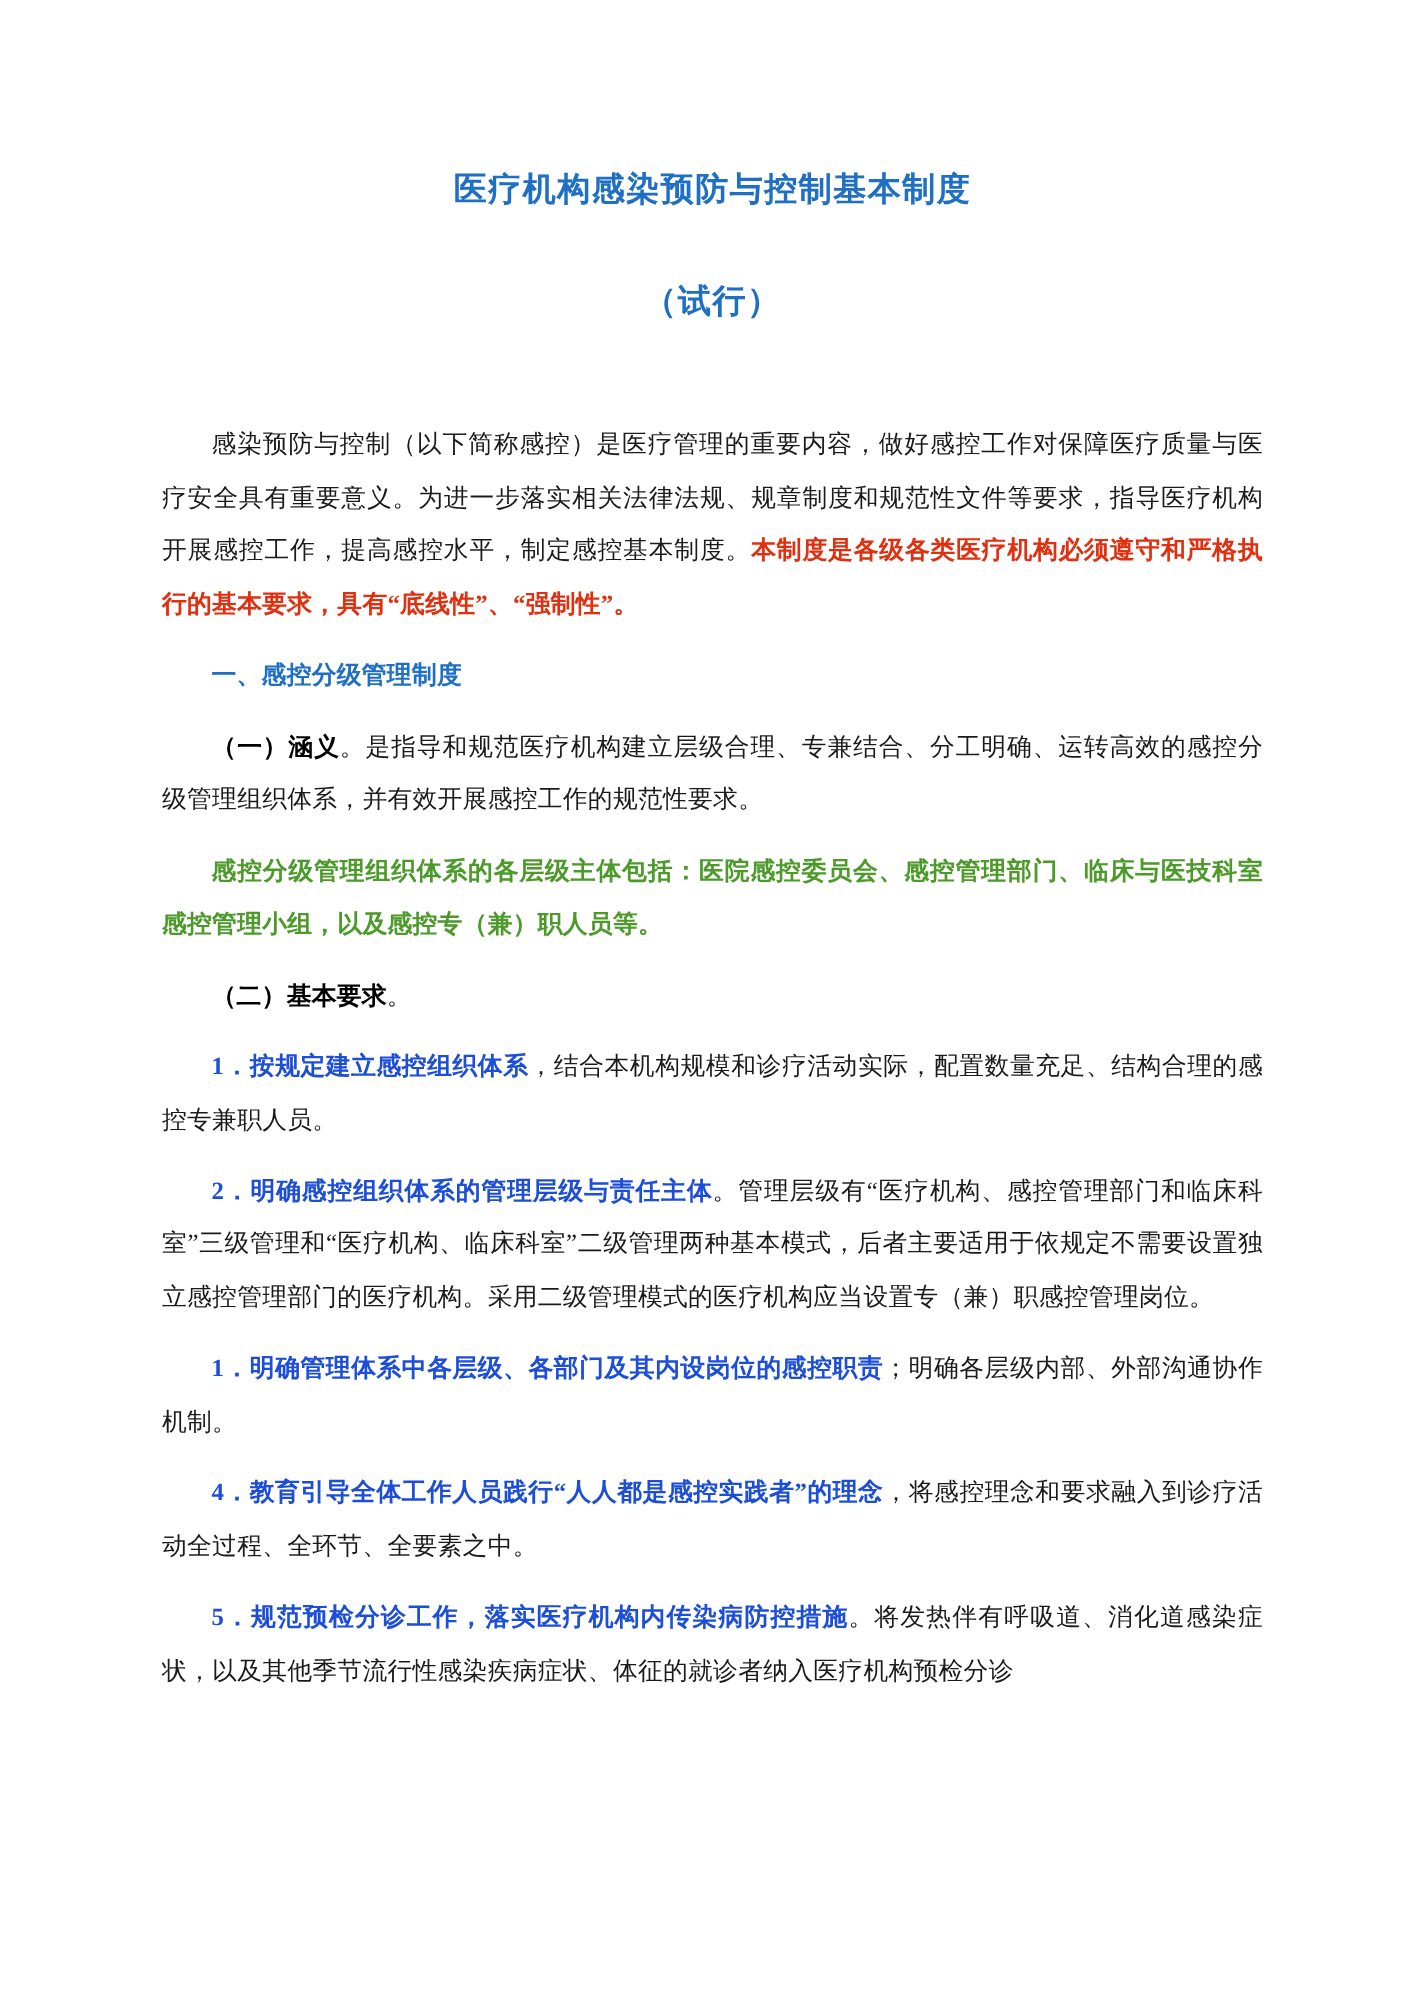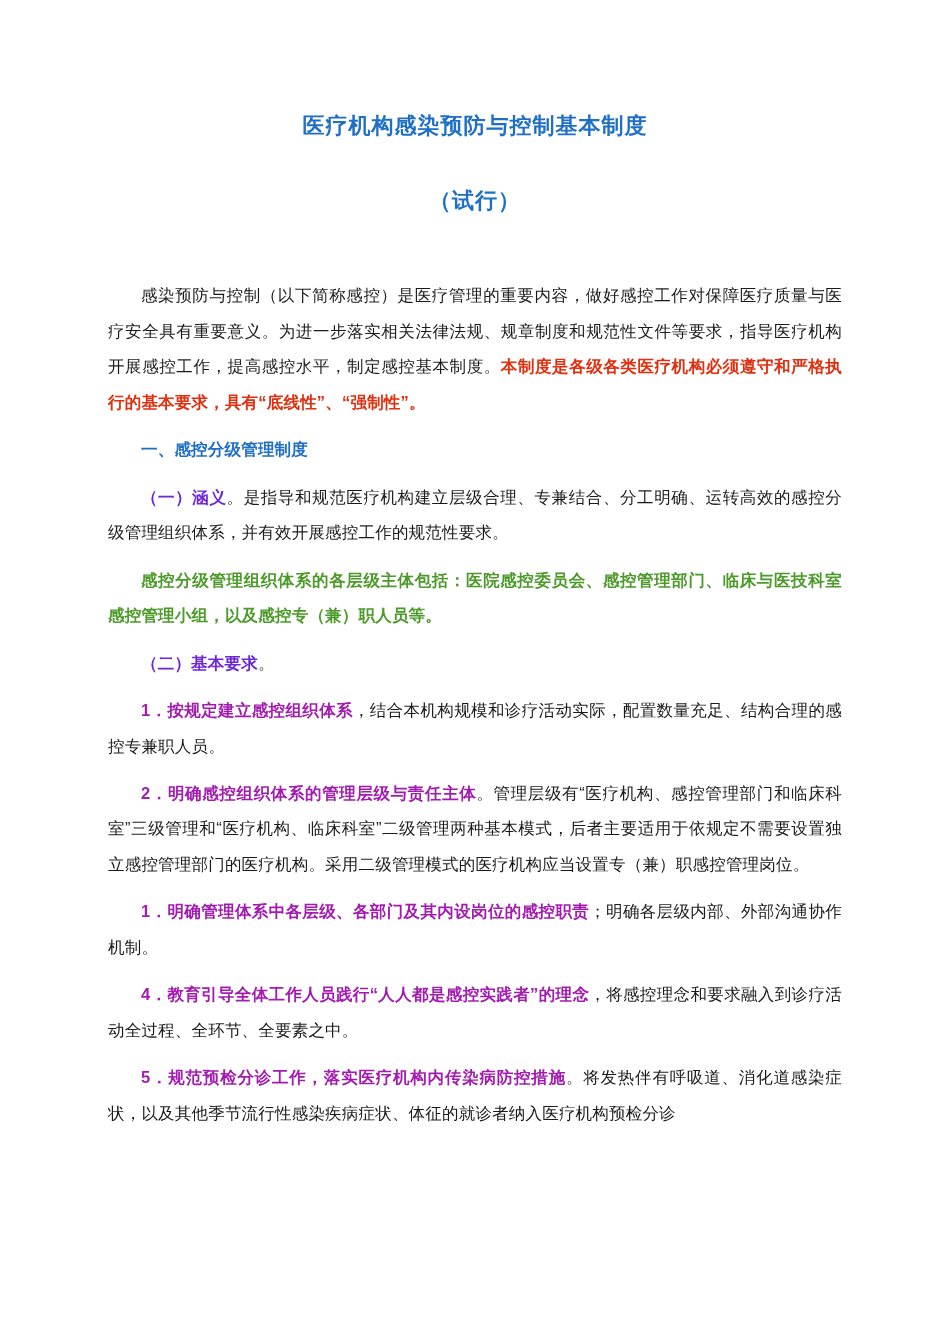--- a/index.html
+++ b/index.html
@@ -37,52 +37,52 @@
     font-size: 22px;
     color: #1F6FC4;
     letter-spacing: 1px;
     margin: 40px 0 0 0;
     line-height: 1.6;
   }
   .body-block {
     margin-top: 60px;
   }
   p.para {
-    font-family: Liberation Sans, sans-serif;
+    font-family: Liberation Serif, serif;
     font-size: 16.5px;
     line-height: 2.15;
     margin: 12px 0 4px 0;
     text-align: justify;
     text-justify: inter-ideograph;
     text-indent: 2em;
     color: #1a1a1a;
     letter-spacing: 0.2px;
   }
   .red {
     color: #E03010;
     font-weight: bold;
   }
   .blue-head {
     color: #1F6FC4;
     font-weight: bold;
   }
   .blue-sub {
-    color: #6d28d9;
+    color: #000000;
     font-weight: bold;
   }
   .green {
     color: #4C9A2A;
     font-weight: bold;
   }
   .plain {
     color: #1a1a1a;
     font-weight: normal;
   }
   .num {
-    color: #a21caf;
+    color: #1d4ed8;
     font-weight: bold;
   }
 </style>
 </head>
 <body>
 
 <div class="page">
 
   <h1 class="doc-title">医疗机构感染预防与控制基本制度</h1>
   <h2 class="doc-subtitle">（试行）</h2>

